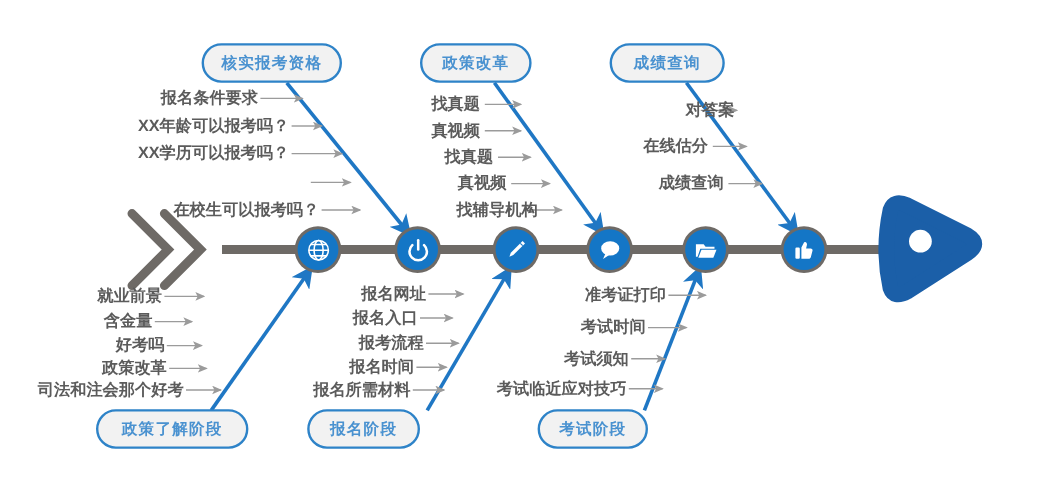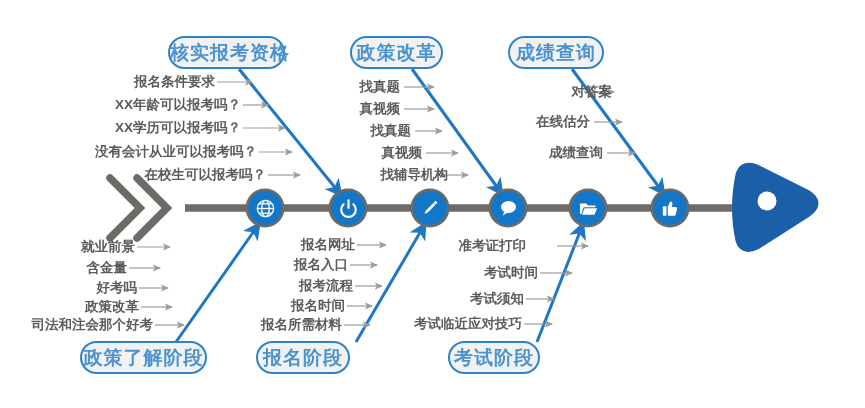--- a/index.html
+++ b/index.html
@@ -26,21 +26,21 @@
   }
   
   .pill {
     position: absolute;
     box-sizing: border-box;
     border: 2.2px solid #2E83C8;
     background: #F2F2F2;
     border-radius: 20px;
     color: #4A92D0;
     font-weight: bold;
-    font-size: 19px;
+    font-size: 13px;
     letter-spacing: 1px;
     text-align: center;
     line-height: 30px;
     height: 33px;
     white-space: nowrap;
     z-index: 6;
   }
   
   .branch-text {
     position: absolute;
@@ -213,21 +213,20 @@
   <div class="pill" style="left:350px; top:36px; width:93px;">政策改革</div>
   <div class="pill" style="left:508px; top:36px; width:96px;">成绩查询</div>
 
   <div class="pill" style="left:80px; top:341px; width:127px;">政策了解阶段</div>
   <div class="pill" style="left:256px; top:341px; width:94px;">报名阶段</div>
   <div class="pill" style="left:448px; top:341px; width:92px;">考试阶段</div>
 
   <div class="branch-text rt" style="left:215px; top:74px;">报名条件要求</div>
   <div class="branch-text rt" style="left:241px; top:120px;">XX学历可以报考吗？</div>
   <div class="branch-text rt" style="left:241px; top:97px;">XX年龄可以报考吗？</div>
-  <div class="branch-text rt" style="left:257px; top:144px;">没有会计从业可以报考吗？</div>
   <div class="branch-text rt" style="left:266px; top:167px;">在校生可以报考吗？</div>
 
   <div class="branch-text rt" style="left:400px; top:79px;">找真题</div>
   <div class="branch-text rt" style="left:400px; top:101px;">真视频</div>
   <div class="branch-text rt" style="left:411px; top:123px;">找真题</div>
   <div class="branch-text rt" style="left:422px; top:145px;">真视频</div>
   <div class="branch-text rt" style="left:437px; top:167px;margin-left:11px;">找辅导机构</div>
 
   <div class="branch-text rt" style="left:612px; top:84px;">对答案</div>
   <div class="branch-text rt" style="left:590px; top:114px;">在线估分</div>
@@ -238,18 +237,18 @@
   <div class="branch-text rt" style="left:137px; top:280px;">好考吗</div>
   <div class="branch-text rt" style="left:139px; top:299px;">政策改革</div>
   <div class="branch-text rt" style="left:153px; top:317px;">司法和注会那个好考</div>
 
   <div class="branch-text rt" style="left:355px; top:237px;">报名网址</div>
   <div class="branch-text rt" style="left:348px; top:257px;">报名入口</div>
   <div class="branch-text rt" style="left:353px; top:278px;">报考流程</div>
   <div class="branch-text rt" style="left:345px; top:298px;">报名时间</div>
   <div class="branch-text rt" style="left:342px; top:317px;">报名所需材料</div>
 
-  <div class="branch-text rt" style="left:526px; top:238px;font-family:Liberation Serif, serif;">准考证打印</div>
+  <div class="branch-text rt" style="left:555px; top:238px;font-family:Liberation Serif, serif;">准考证打印</div>
   <div class="branch-text rt" style="left:538px; top:265px;">考试时间</div>
   <div class="branch-text rt" style="left:524px; top:291px;">考试须知</div>
   <div class="branch-text rt" style="left:522px; top:316px;">考试临近应对技巧</div>
 
 </div>
 
 </body></html>

